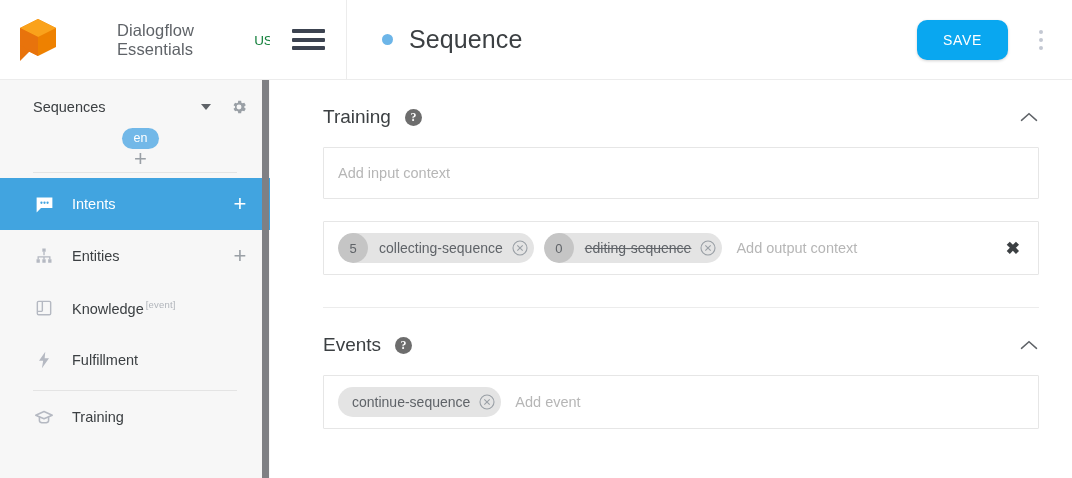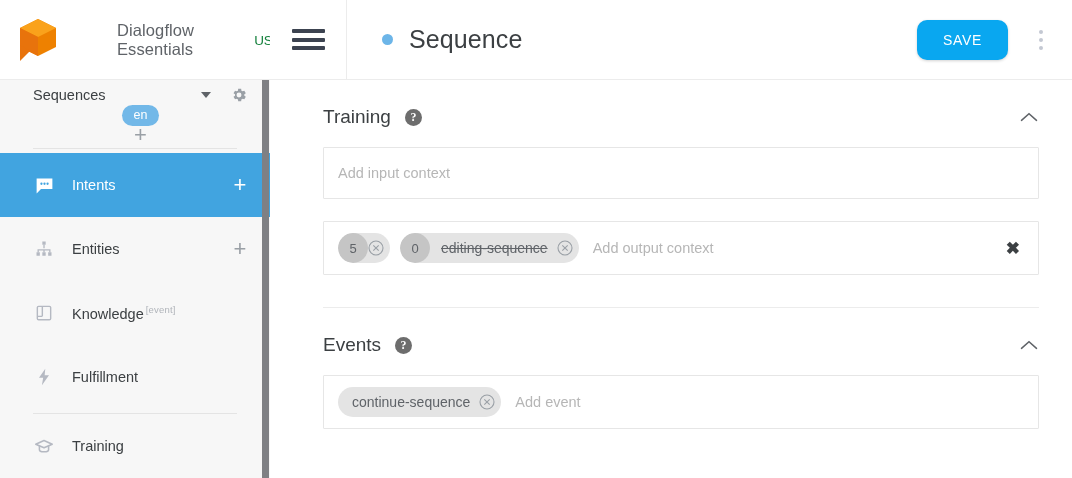--- a/index.html
+++ b/index.html
@@ -64,21 +64,21 @@
   }
   .spacer { flex: 1; }
   .plus-sign {
     font-size: 22px; color: #9aa0a6; line-height: 18px;
     font-weight: 400; width: 16px; text-align: center;
   }
   .nav-divider { height: 1px; background: #e4e4e4; margin: 4px 33px 0 33px; }
 
   .nav { margin-top: 5px; }
   .nav-item {
-    height: 64px; display: flex; align-items: center;
+    height: 52px; display: flex; align-items: center;
     padding: 0 22px 0 33px; cursor: pointer;
   }
   .nav-item.active { background: #41a4e0; }
   .nav-icon {
     width: 22px; height: 22px; flex: 0 0 22px;
     margin-right: 17px;
     display: flex; align-items: center; justify-content: center;
   }
   .nav-label { font-size: 14.5px; color: #3c4043; white-space: nowrap; }
   .nav-item.active .nav-label { color: #ffffff; }
@@ -332,20 +332,21 @@
 
         <div class="field-box">
           <span class="placeholder">Add input context</span>
         </div>
 
         <div style="height:22px"></div>
 
         <div class="field-box tall">
           <span class="chip">
             <span class="chip-badge">5</span>
+            <span class="chip-label">collecting-sequence</span>
             <span class="chip-x">
               <svg viewBox="0 0 16 16">
                 <circle cx="8" cy="8" r="7" fill="none" stroke="#9aa0a6" stroke-width="1.1"></circle>
                 <path stroke="#9aa0a6" stroke-width="1.1" d="M5.3 5.3l5.4 5.4M10.7 5.3l-5.4 5.4"></path>
               </svg>
             </span>
           </span>
           <span class="chip">
             <span class="chip-badge">0</span>
             <span class="chip-label struck">editing-sequence</span>

